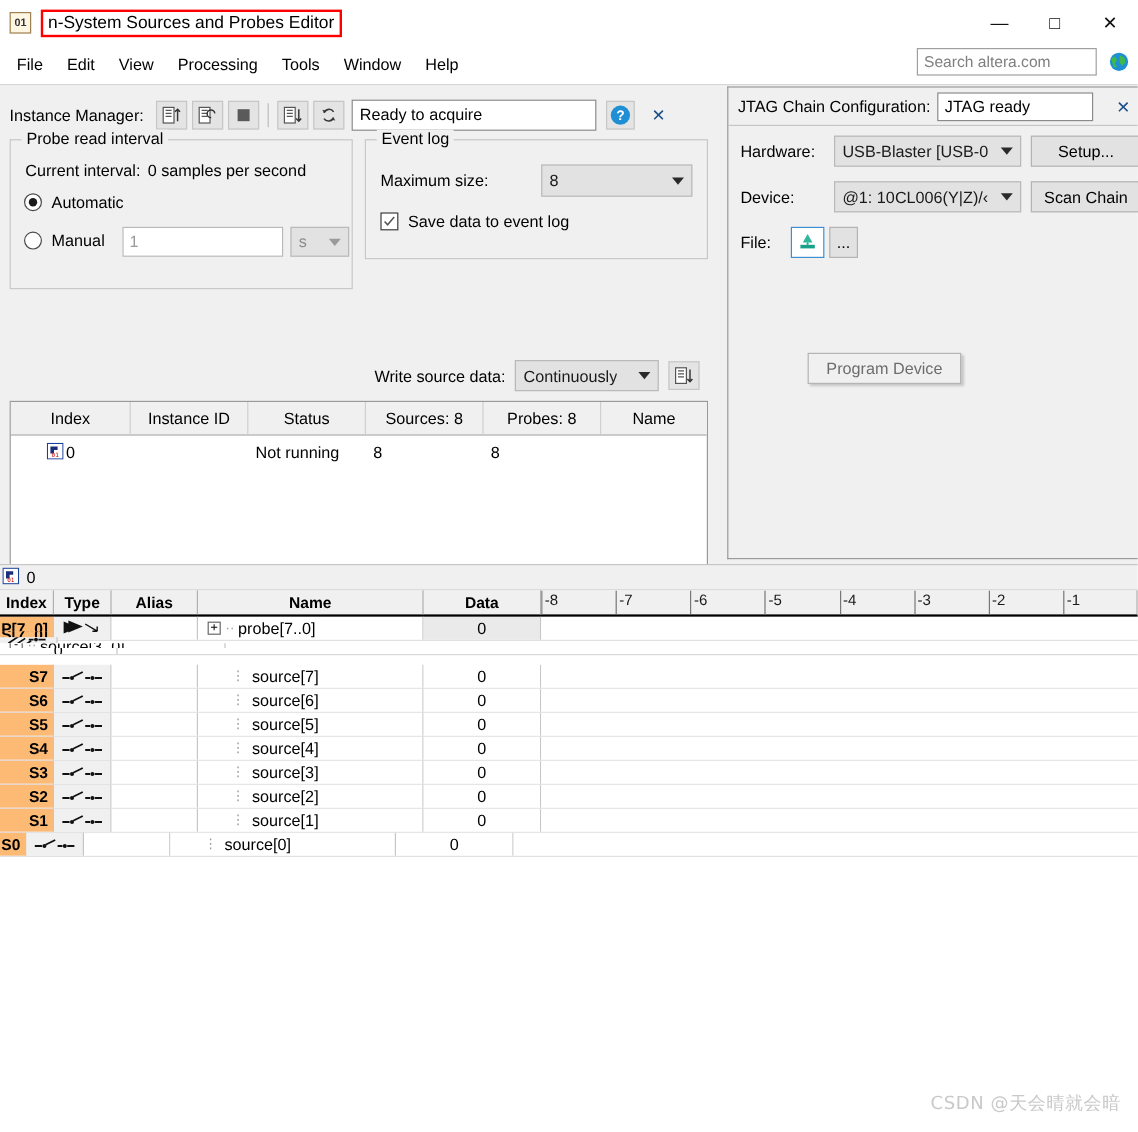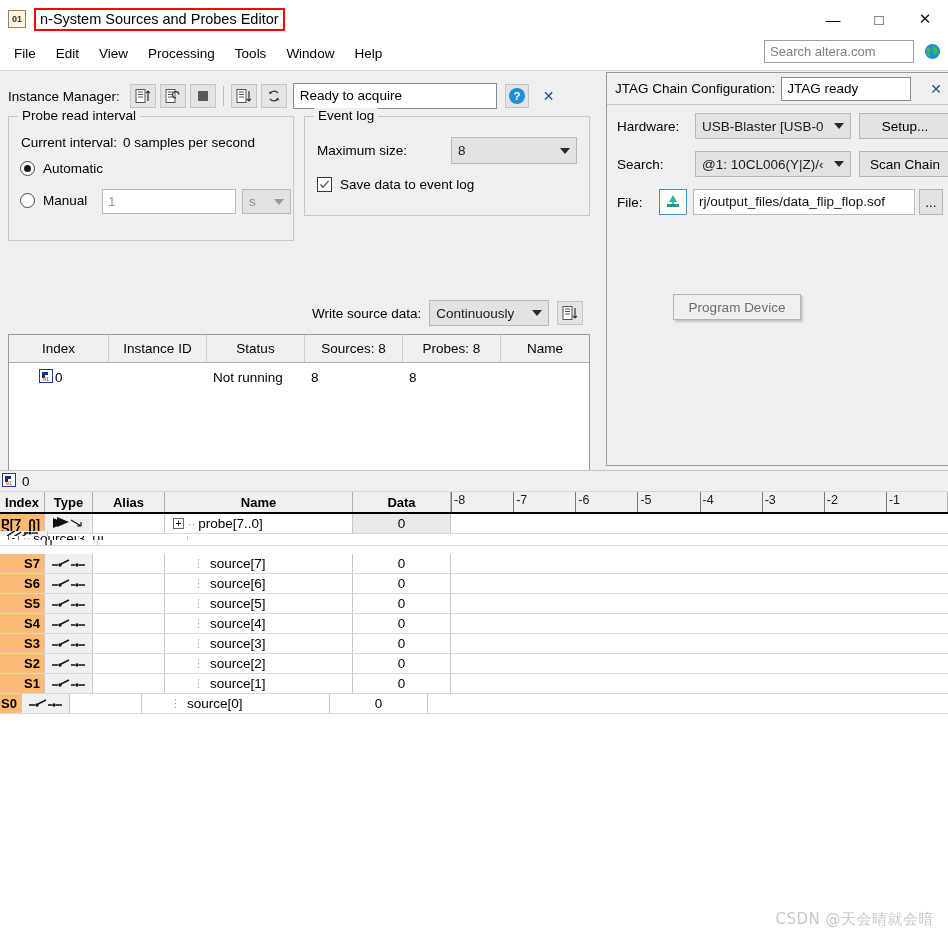--- a/index.html
+++ b/index.html
@@ -461,38 +461,37 @@
     <div class="jrow" style="left:10px;top:40px;">
       <span class="jlabel" style="width:78px;">Hardware:</span>
       <span class="combo" style="width:156px;height:26px;">
         <span class="cv">USB-Blaster [USB-0</span>
         <span class="arrow-dn"></span>
       </span>
       <span class="btn" style="margin-left:8px;width:92px;height:26px;">Setup...</span>
     </div>
 
     <div class="jrow" style="left:10px;top:78px;">
-      <span class="jlabel" style="width:78px;">Search:</span>
+      <span class="jlabel" style="width:78px;">Device:</span>
       <span class="combo" style="width:156px;height:26px;">
         <span class="cv">@1: 10CL006(Y|Z)/‹</span>
         <span class="arrow-dn"></span>
       </span>
       <span class="btn" style="margin-left:8px;width:92px;height:26px;">Scan Chain</span>
     </div>
 
     <div class="jrow" style="left:10px;top:116px;">
       <span class="jlabel" style="width:42px;">File:</span>
       <span style="width:28px;height:26px;border:1px solid #3f8fd0;background:#fff;display:flex;align-items:center;justify-content:center;">
         <svg width="18" height="18" viewBox="0 0 18 18">
           <rect x="3" y="11" width="12" height="3" fill="#19a08a"></rect>
           <path d="M9 2 L13 9 L5 9 Z" fill="#2fb89c"></path>
           <line x1="9" y1="9" x2="9" y2="11" stroke="#19a08a" stroke-width="1.5"></line>
         </svg>
       </span>
-      <span class="textfield" style="margin-left:6px;width:222px;height:26px;color:#111;">rj/output_files/data_flip_flop.sof</span>
       <span class="btn" style="margin-left:4px;width:24px;height:26px;">...</span>
     </div>
   </div>
 
   <div id="prog-tip">Program Device</div>
 </div>
 
 <div id="lower">
 
   <div id="lower-tabbar">

